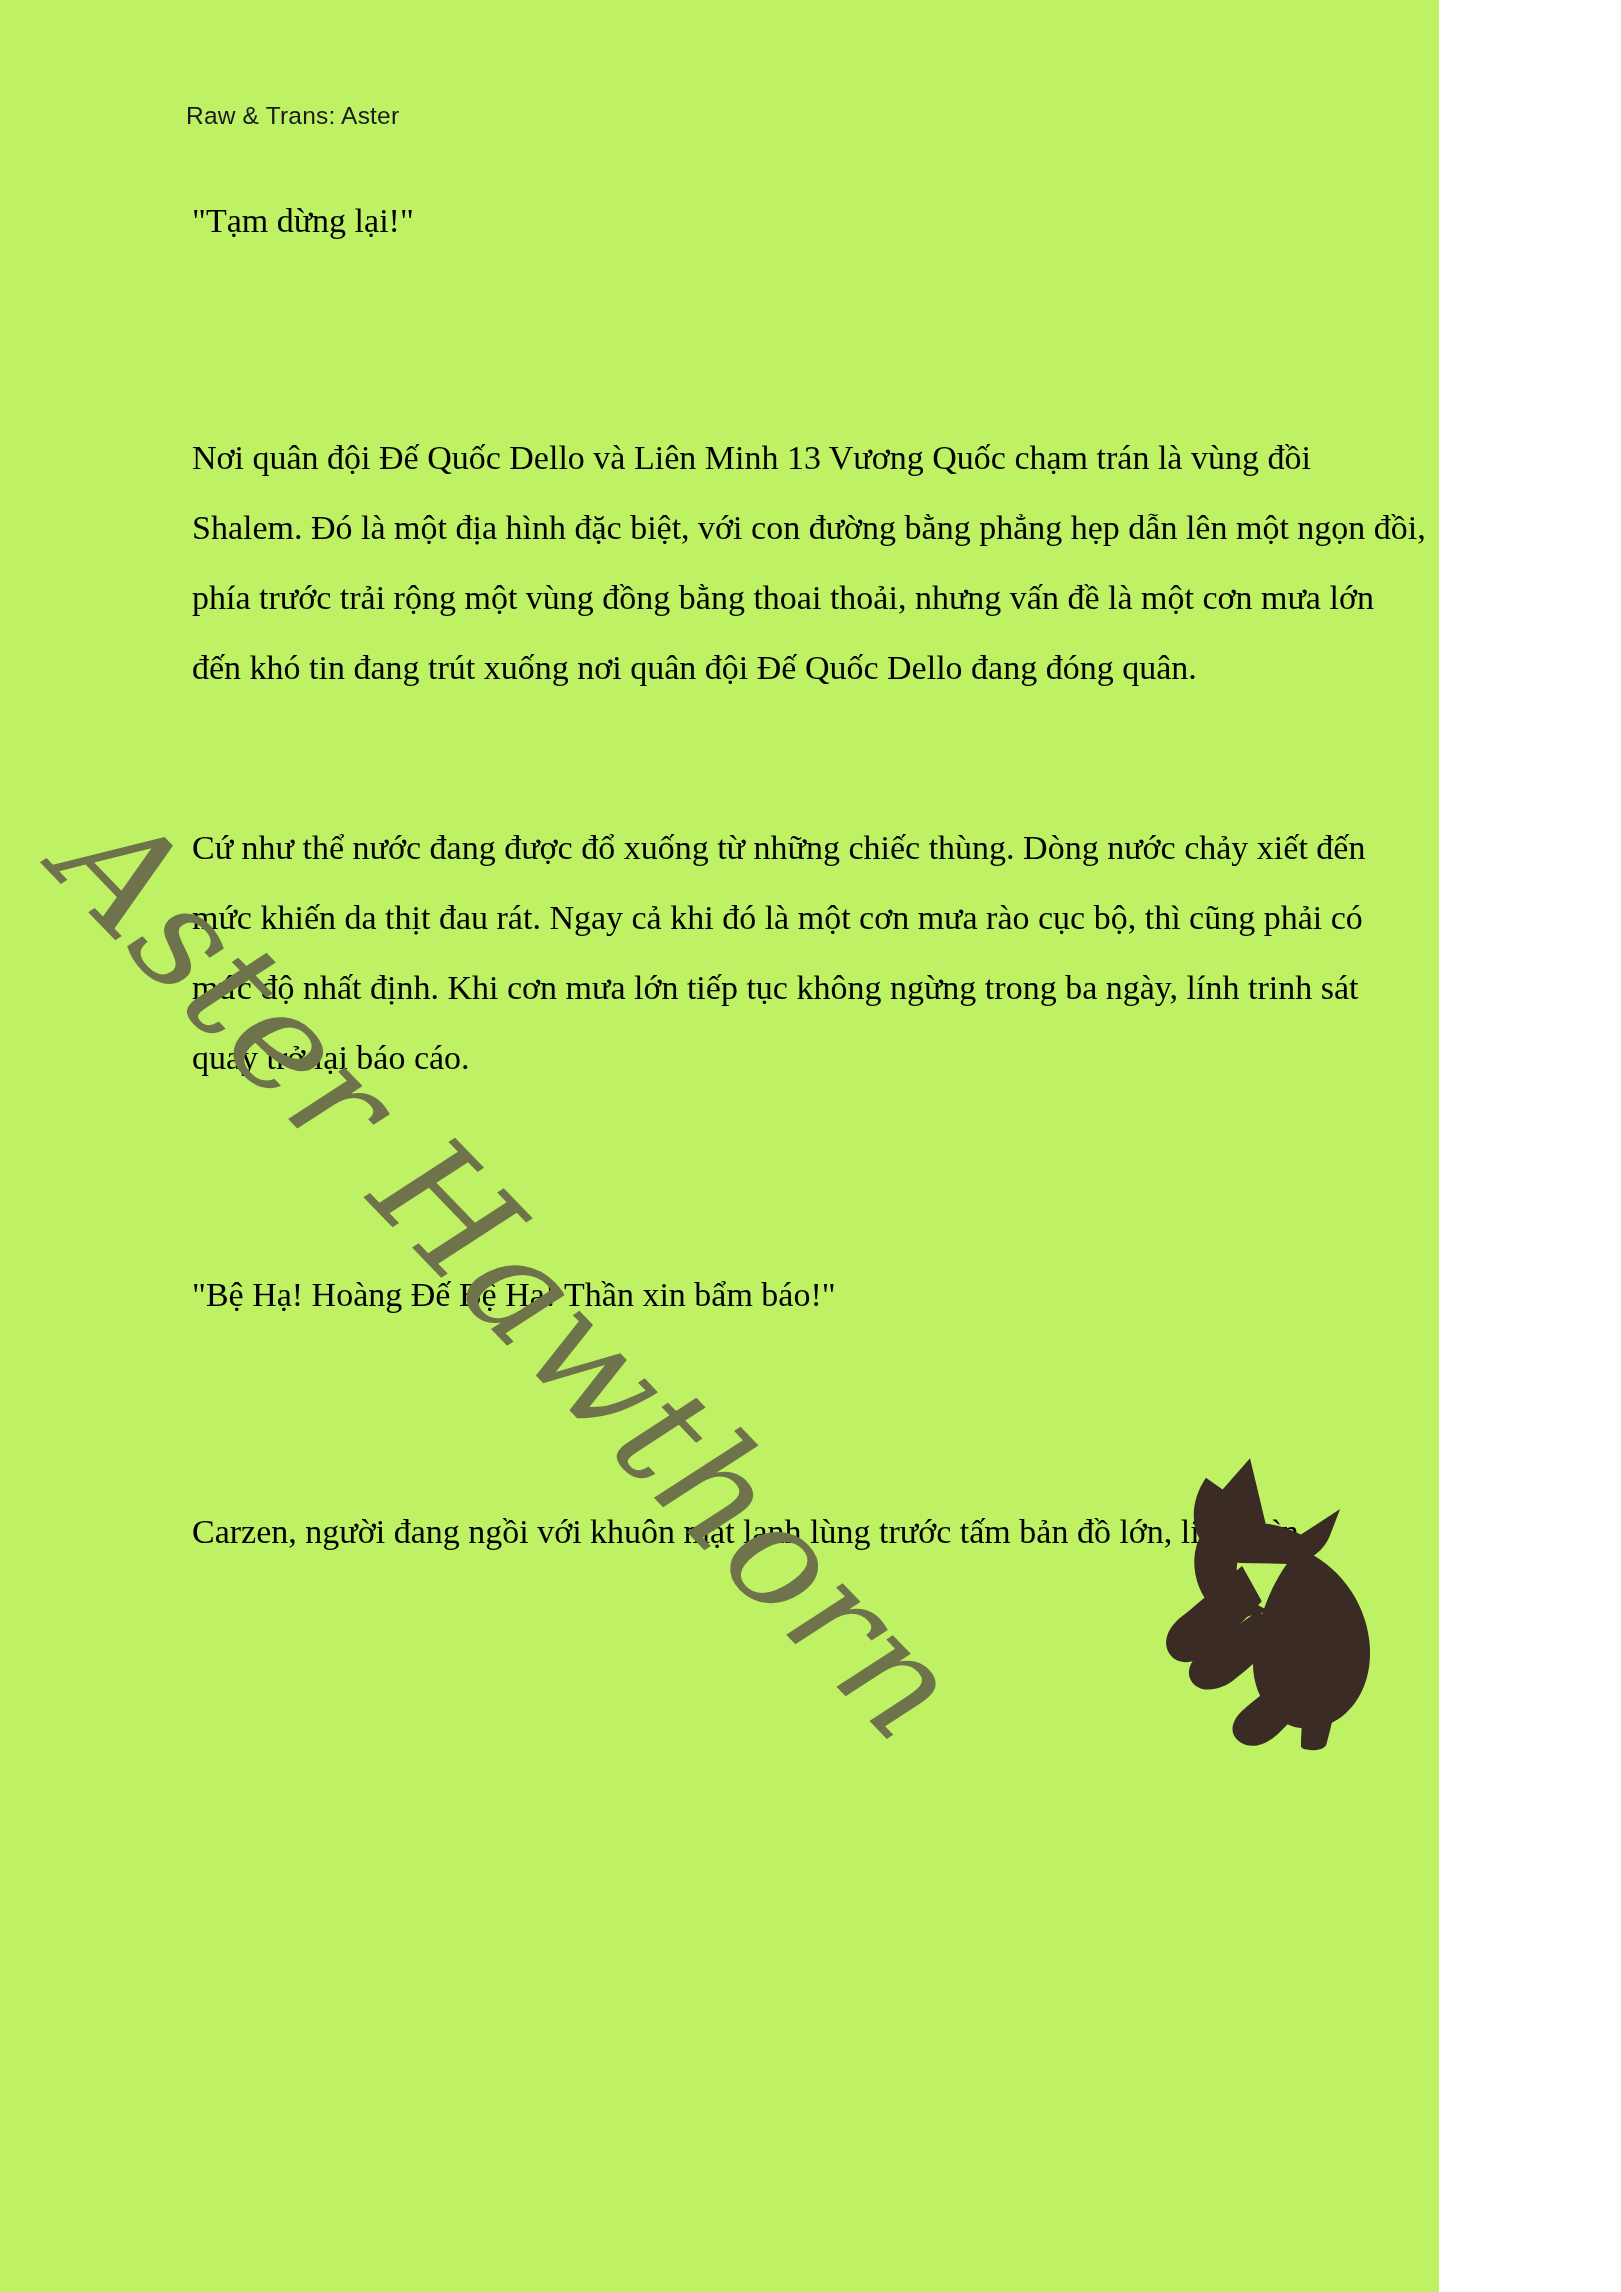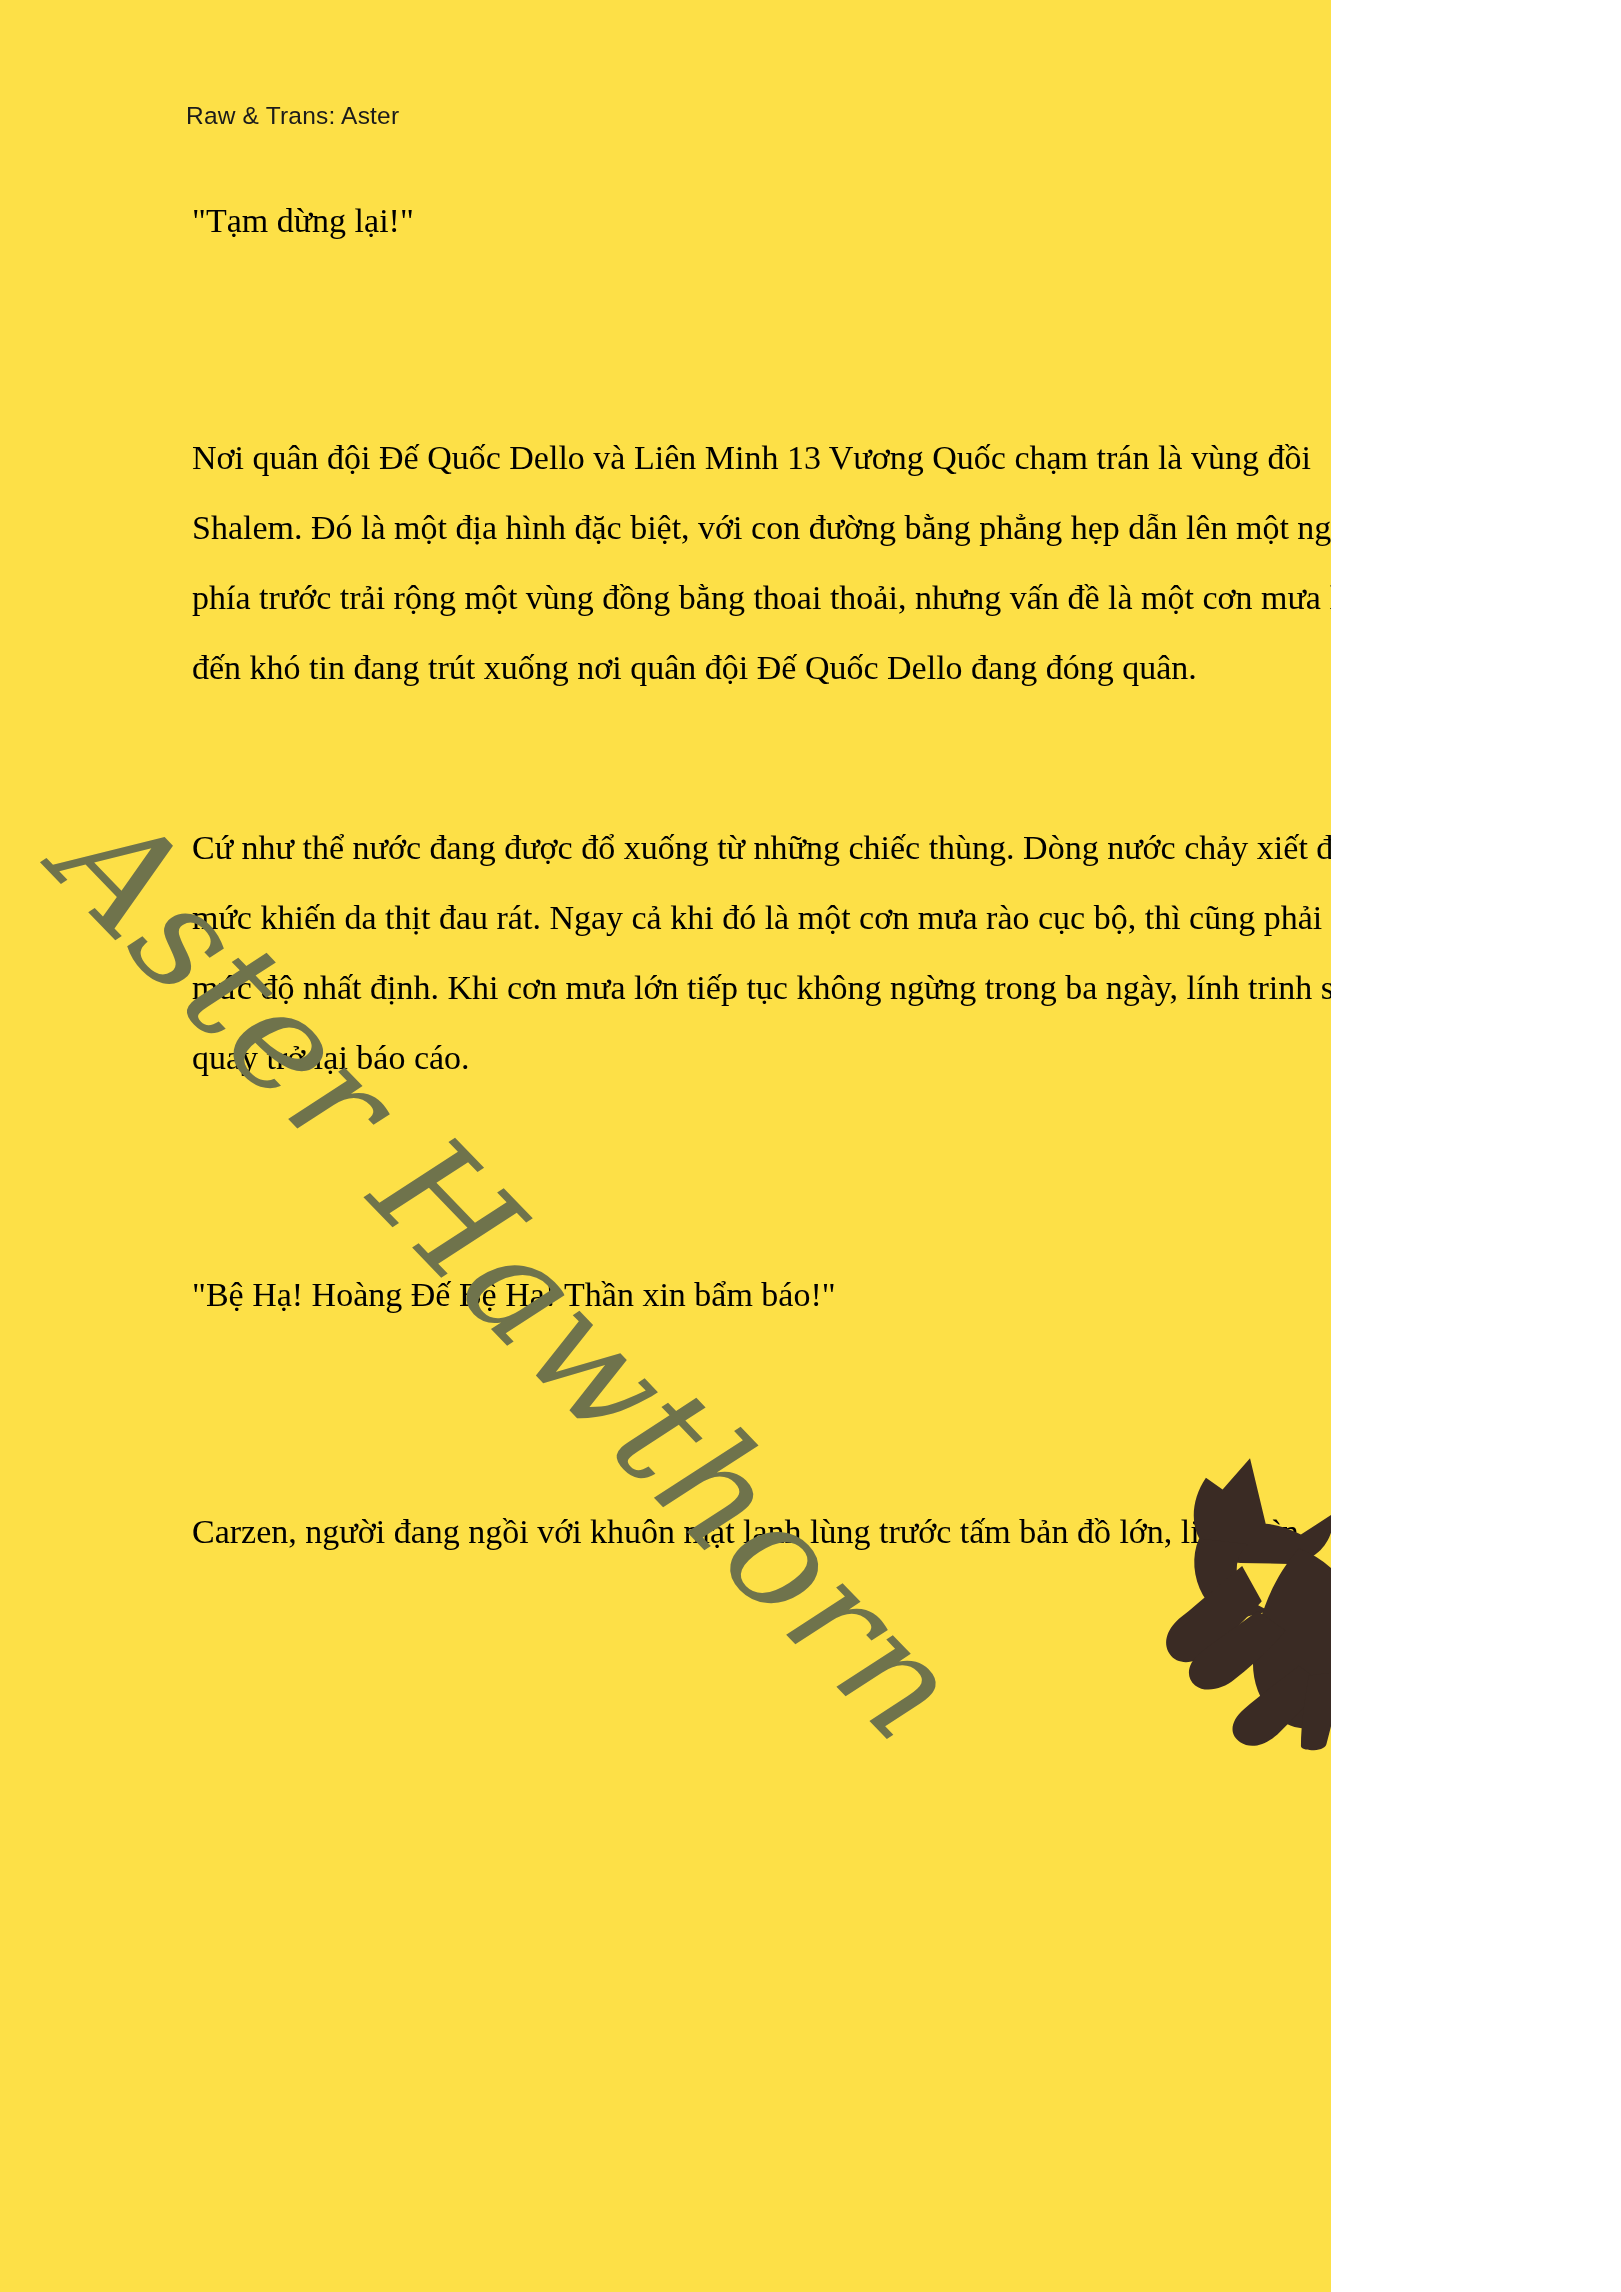--- a/index.html
+++ b/index.html
@@ -5,23 +5,23 @@
   html, body {
     margin: 0;
     padding: 0;
     background: #ffffff;
   }
   body {
     font-family: "Liberation Serif", "DejaVu Serif", serif;
   }
   #page {
     position: relative;
-    width: 1331px;
+    width: 1439px;
     height: 2293px;
-    background: #fde047;
+    background: #bef264;
     overflow: hidden;
   }
   
   #header {
     position: absolute;
     left: 186px;
     top: 101px;
     font-family: "Liberation Sans", "DejaVu Sans", sans-serif;
     font-size: 24.5px;
     line-height: 1.2;

